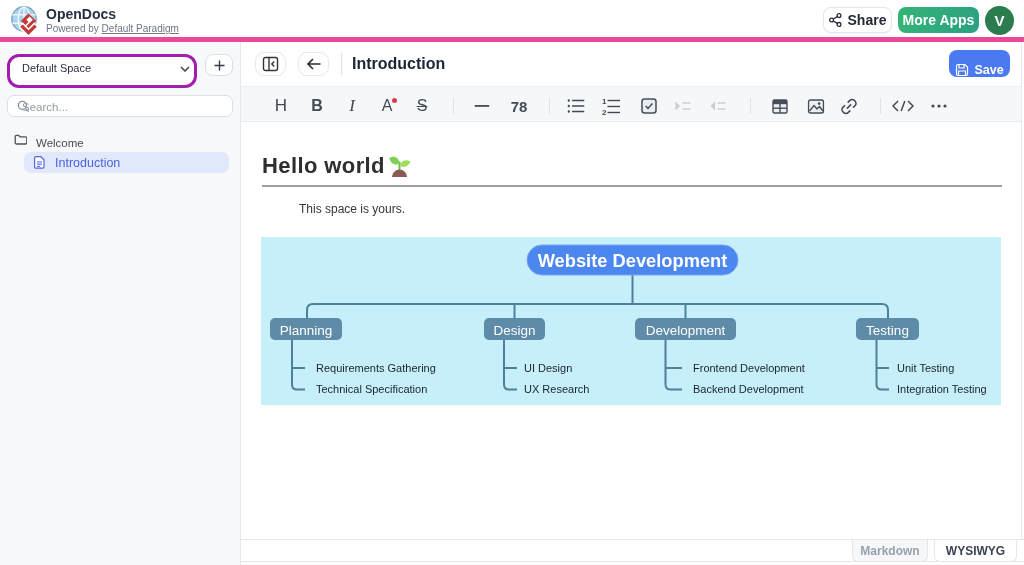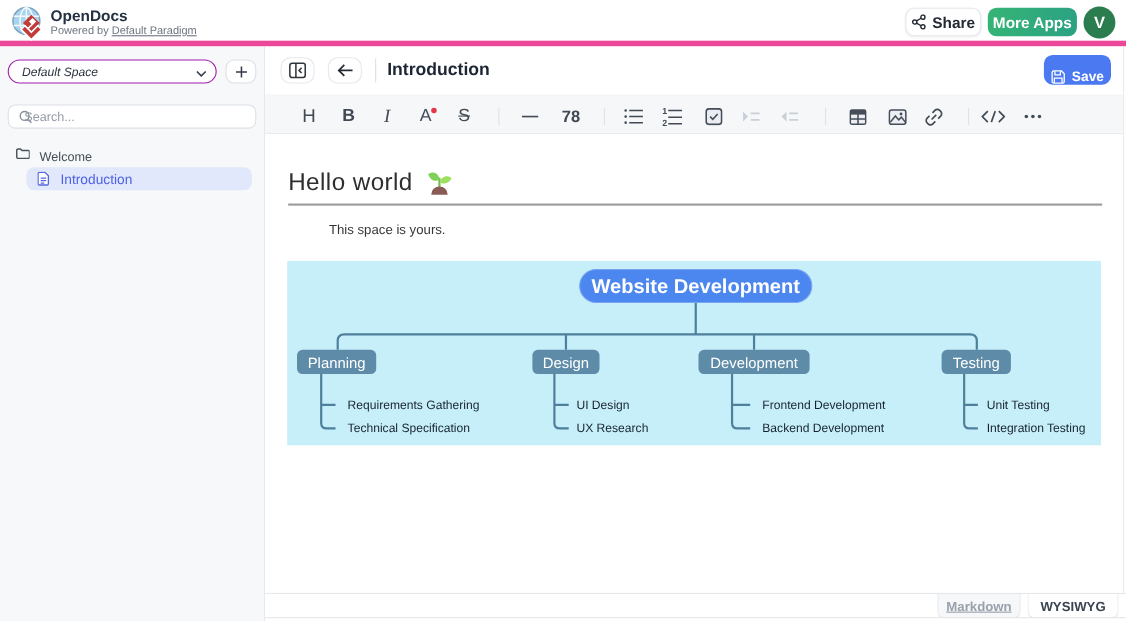--- a/index.html
+++ b/index.html
@@ -17,22 +17,22 @@
 #sharebtn { left:823px; width:69px; background:#fff; border:1px solid #e3e6ea;
   color:#232a33; box-shadow:0 1px 2px rgba(20,30,40,.05); gap:6px; }
 #moreapps { left:898px; width:81px; color:#fff;
   background:linear-gradient(100deg,#35b475 0%,#2ba183 100%); }
 #avatar { position:absolute; left:985px; top:6px; width:29px; height:29px; border-radius:50%;
   background:#2b7c4e; color:#fff; font-size:15px; font-weight:bold;
   display:flex; align-items:center; justify-content:center; }
 
 #sidebar { position:absolute; left:0; top:42px; width:241px; height:523px;
   background:#f7f8f9; border-right:1px solid #e6e8eb; }
-#spacesel { position:absolute; left:7px; top:12px; width:190px; height:22px; background:#fff;
-  border:1px solid #a21caf; border-radius:12px;font-style:italic; }
+#spacesel { position:absolute; left:7px; top:12px; width:190px; height:34px; background:#fff;
+  border:3px solid #a21caf; border-radius:12px; }
 #spacesel span { position:absolute; left:12px; top:5px; font-size:11px; color:#2b3340; }
 #plusbtn { position:absolute; left:205px; top:12px; width:28px; height:22px; background:#fff;
   border:1px solid #dce0e5; border-radius:8px; }
 #searchbox { position:absolute; left:7px; top:53px; width:226px; height:22px; background:#fff;
   border:1px solid #dce0e5; border-radius:7px; }
 #searchbox span { position:absolute; left:14px; top:4.5px; font-size:11.5px; color:#939ca6; }
 #welcome { position:absolute; left:36px; top:94.5px; font-size:11.5px; color:#454d57;text-align:center; }
 #introrow { position:absolute; left:24px; top:110px; width:205px; height:21px;
   background:#e2e8fb; border-radius:7px; }
 #introrow span { position:absolute; left:31px; top:4px; font-size:12.5px; color:#4d62e3; }
@@ -47,31 +47,31 @@
   background:#4b79f2; color:#fff; font-size:12.5px; font-weight:bold;
   display:flex; align-items:flex-end; justify-content:center; gap:5px; }
 
 #toolbar { position:absolute; left:241px; top:87px; width:780px; height:35px;
   background:#f5f7f9; border-bottom:1px solid #e8eaee; }
 .ti { position:absolute; top:2px; height:34px; display:flex; align-items:center;
   justify-content:center; transform:translateX(-50%); color:#424a55; }
 .tsep { position:absolute; top:11px; width:1px; height:16px; background:#dfe3e7; }
 
 #content { position:absolute; left:241px; top:122px; width:780px; height:417px; background:#fff; }
-#h1 { position:absolute; left:21px; top:31px; font-size:22px; font-weight:normal; color:#2e2e2e; letter-spacing:0.4px; }
+#h1 { position:absolute; left:21px; top:31px; font-size:22px; font-weight:bold; color:#2e2e2e; letter-spacing:0.4px; }
 #hrule { position:absolute; left:21px; top:63px; width:740px; height:2px; background:#9e9e9e; }
 #para { position:absolute; left:22px; top:80px; font-size:12px; color:#363636;margin-left:36px; }
 #diagram { position:absolute; left:20px; top:115px; }
 
 #footer { position:absolute; left:241px; top:539px; width:783px; height:23px; background:#fff;
   border-top:1px solid #e5e7ea; border-bottom:1px solid #e5e7ea; }
 .ftab { position:absolute; top:0; height:22px; font-size:12px; font-weight:bold;
   display:flex; align-items:center; justify-content:center;
   border:1px solid #e5e7ea; border-top:none; border-radius:0 0 6px 6px; }
-#mdtab { left:611px; width:76px; background:#f5f7f9; color:#98a1ac;text-decoration:underline; }
+#mdtab { left:611px; width:76px; background:#f5f7f9; color:#98a1ac; }
 #wytab { left:693px; width:83px; background:#fff; color:#3b4450; }
 #gutter { position:absolute; left:1021px; top:42px; width:3px; height:497px;
   background:#fff; border-left:1px solid #e8eaed; }
 </style>
 </head>
 <body>
 <div id="header">
   <svg class="abs" style="left:8px;top:3px" width="38" height="38" viewBox="0 0 38 38">
     <circle cx="16" cy="16" r="12.2" fill="#a9d4ef" stroke="#7fa6c0" stroke-width="1.4"></circle>
     <g stroke="#f4fafe" stroke-width="1.3" fill="none">

